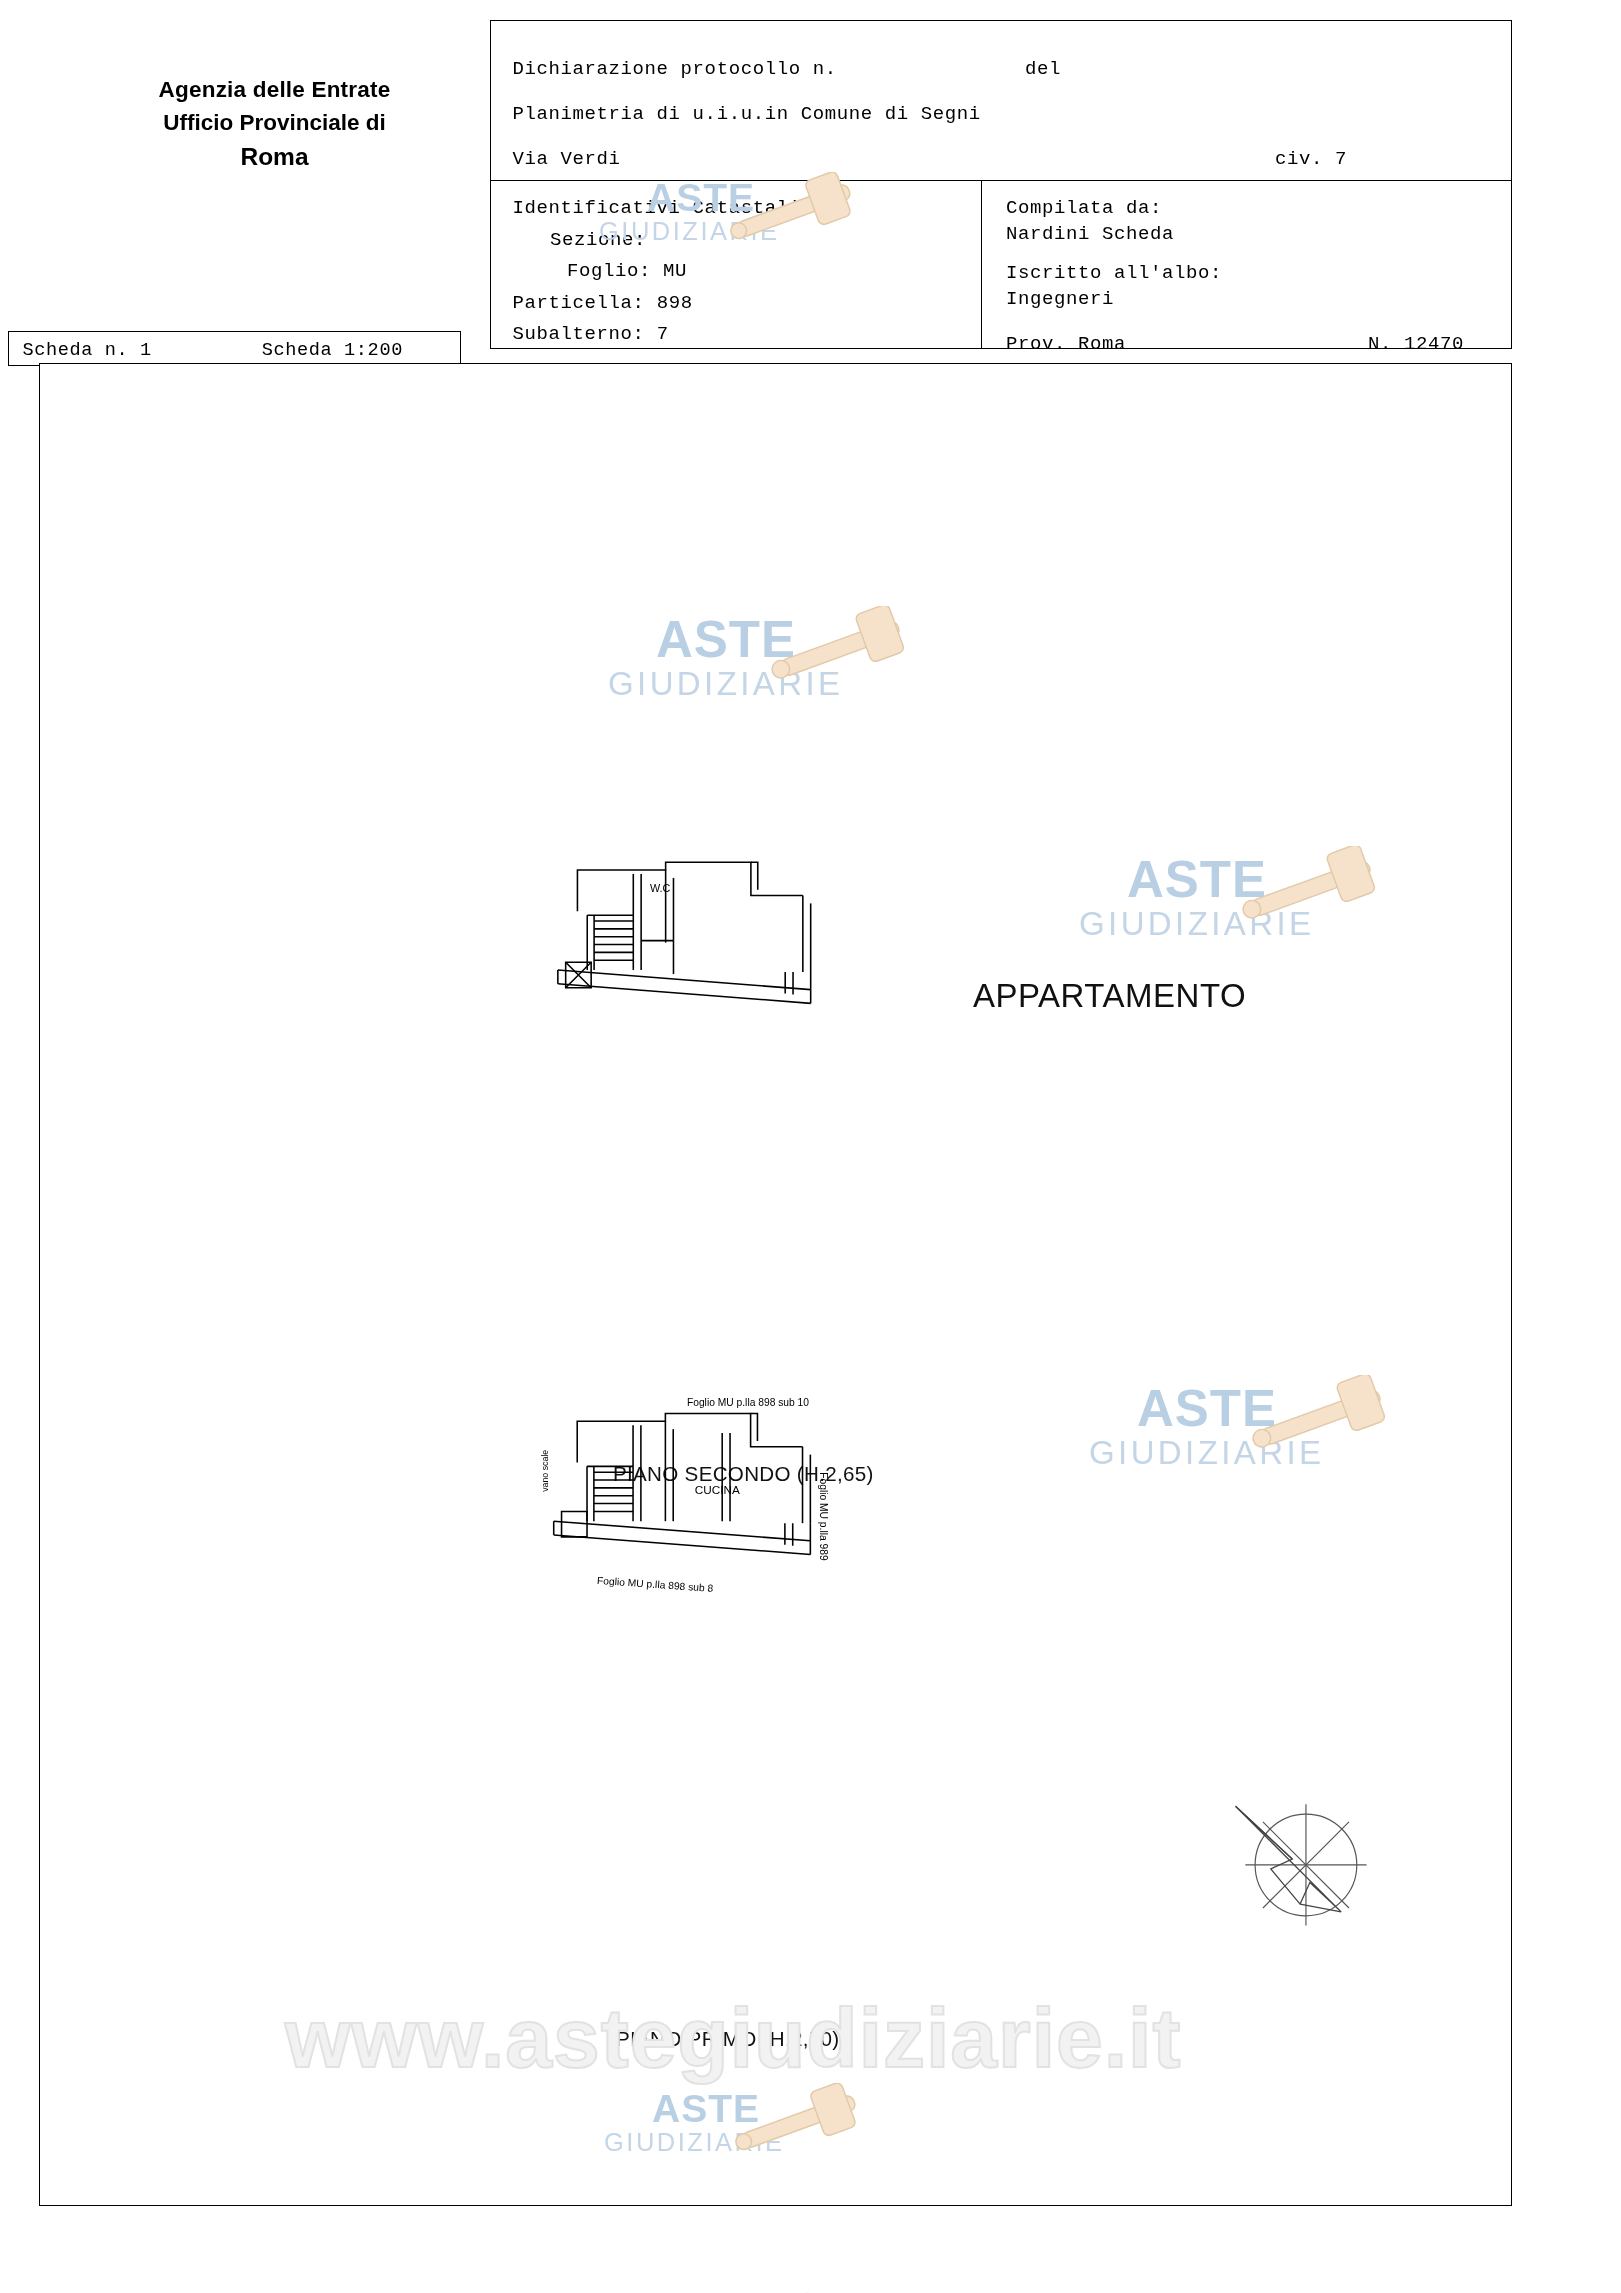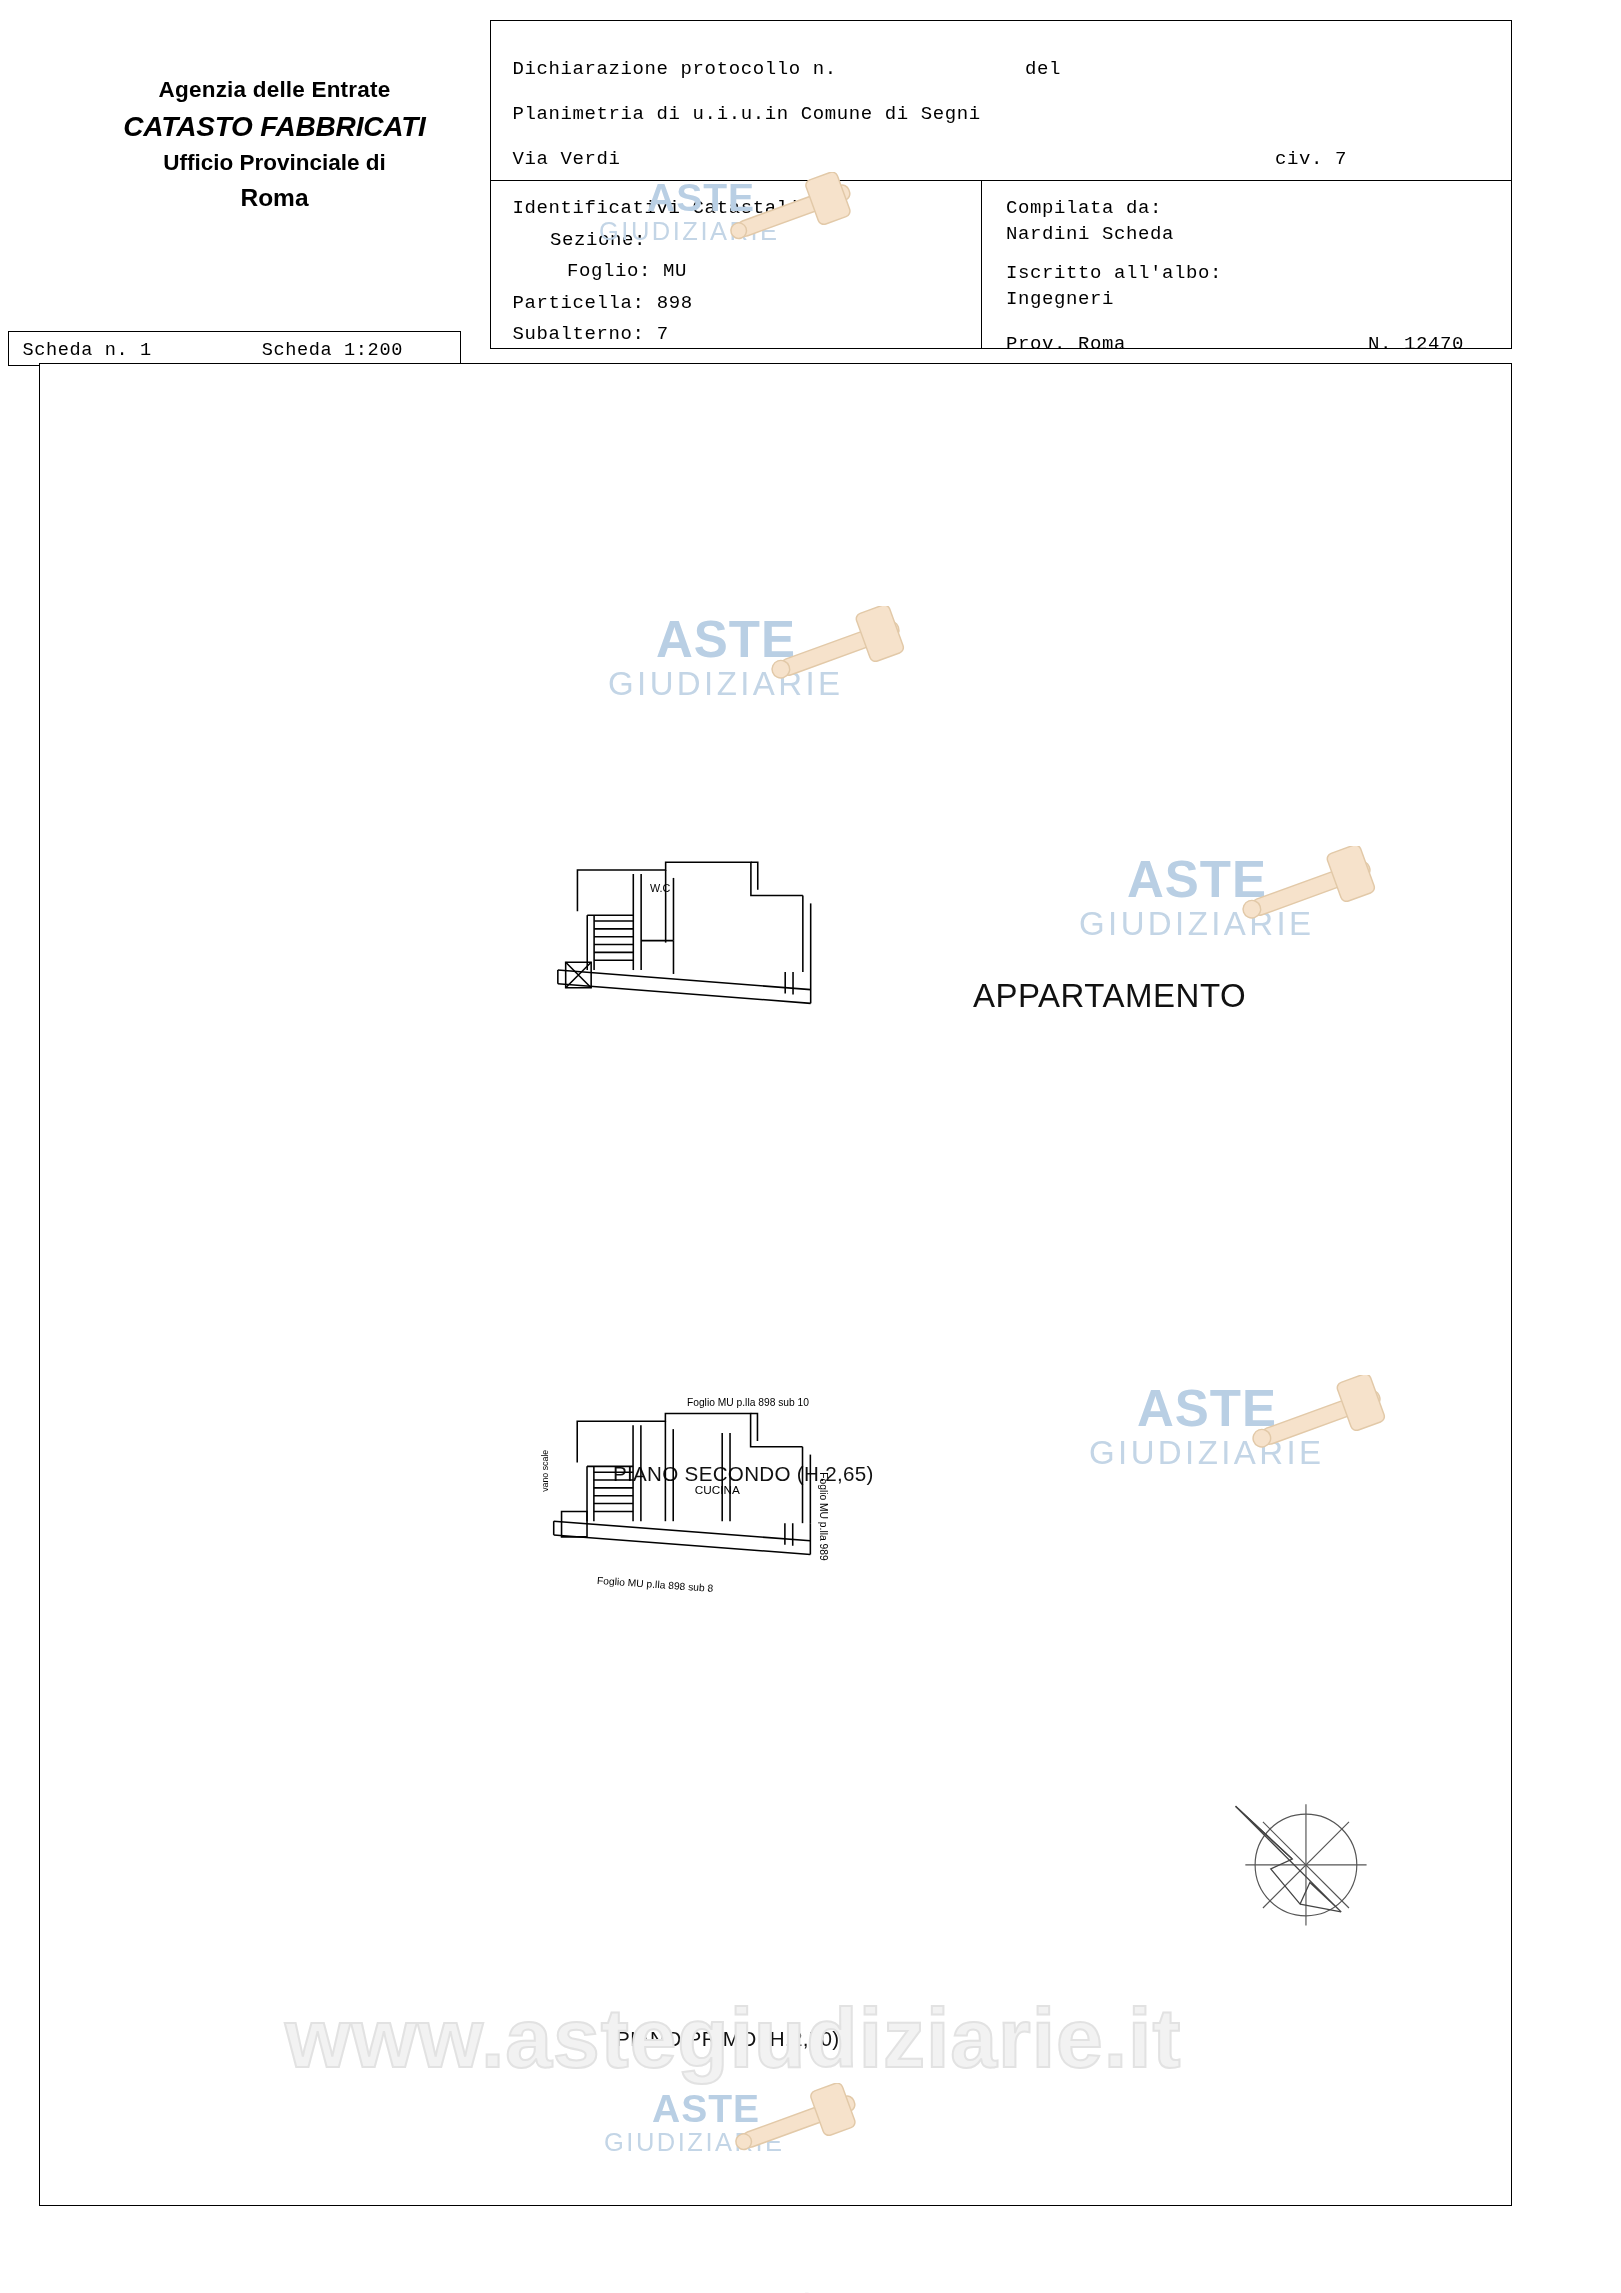--- a/index.html
+++ b/index.html
@@ -212,21 +212,20 @@
   svg { display: block; }
   .plan-svg { position: absolute; }
 </style>
 </head>
 <body>
 
 <div class="page">
 
   <div class="hdr-left">
     <div class="l1">Agenzia delle Entrate</div>
-    <div class="l2">CATASTO FABBRICATI</div>
     <div class="l3">Ufficio Provinciale di</div>
     <div class="l4">Roma</div>
   </div>
 
   <div class="scheda-box">
     <span class="sv1">Scheda n. 1</span>
     <span class="sv2">Scheda 1:200</span>
   </div>
 
   <div class="tbl">

